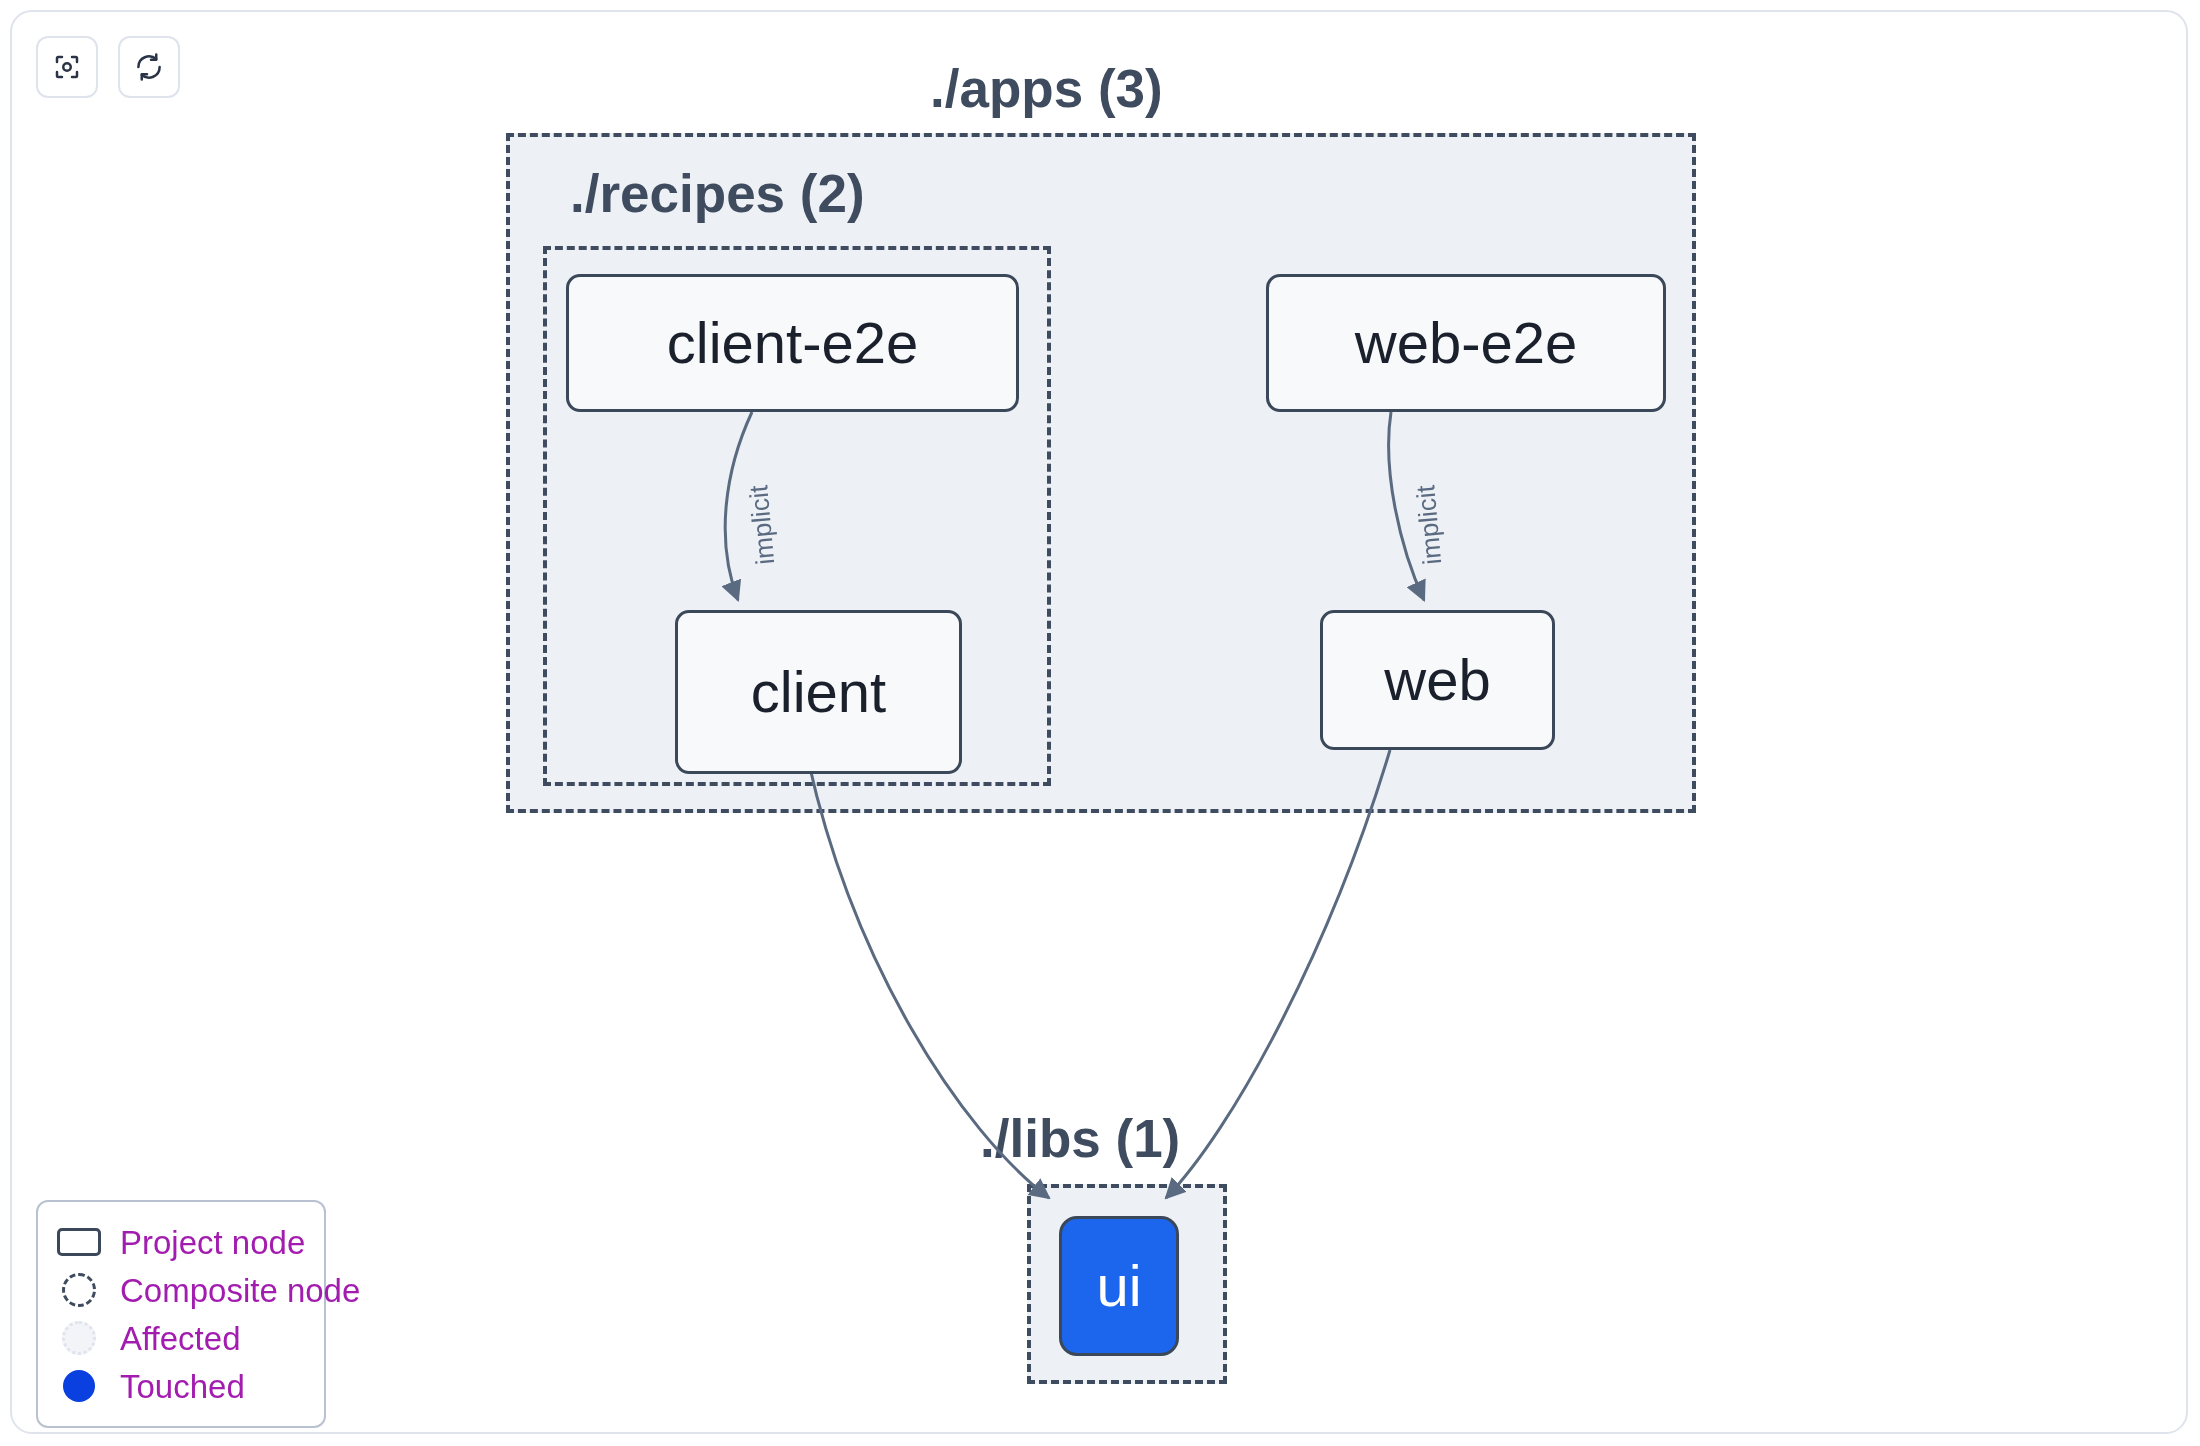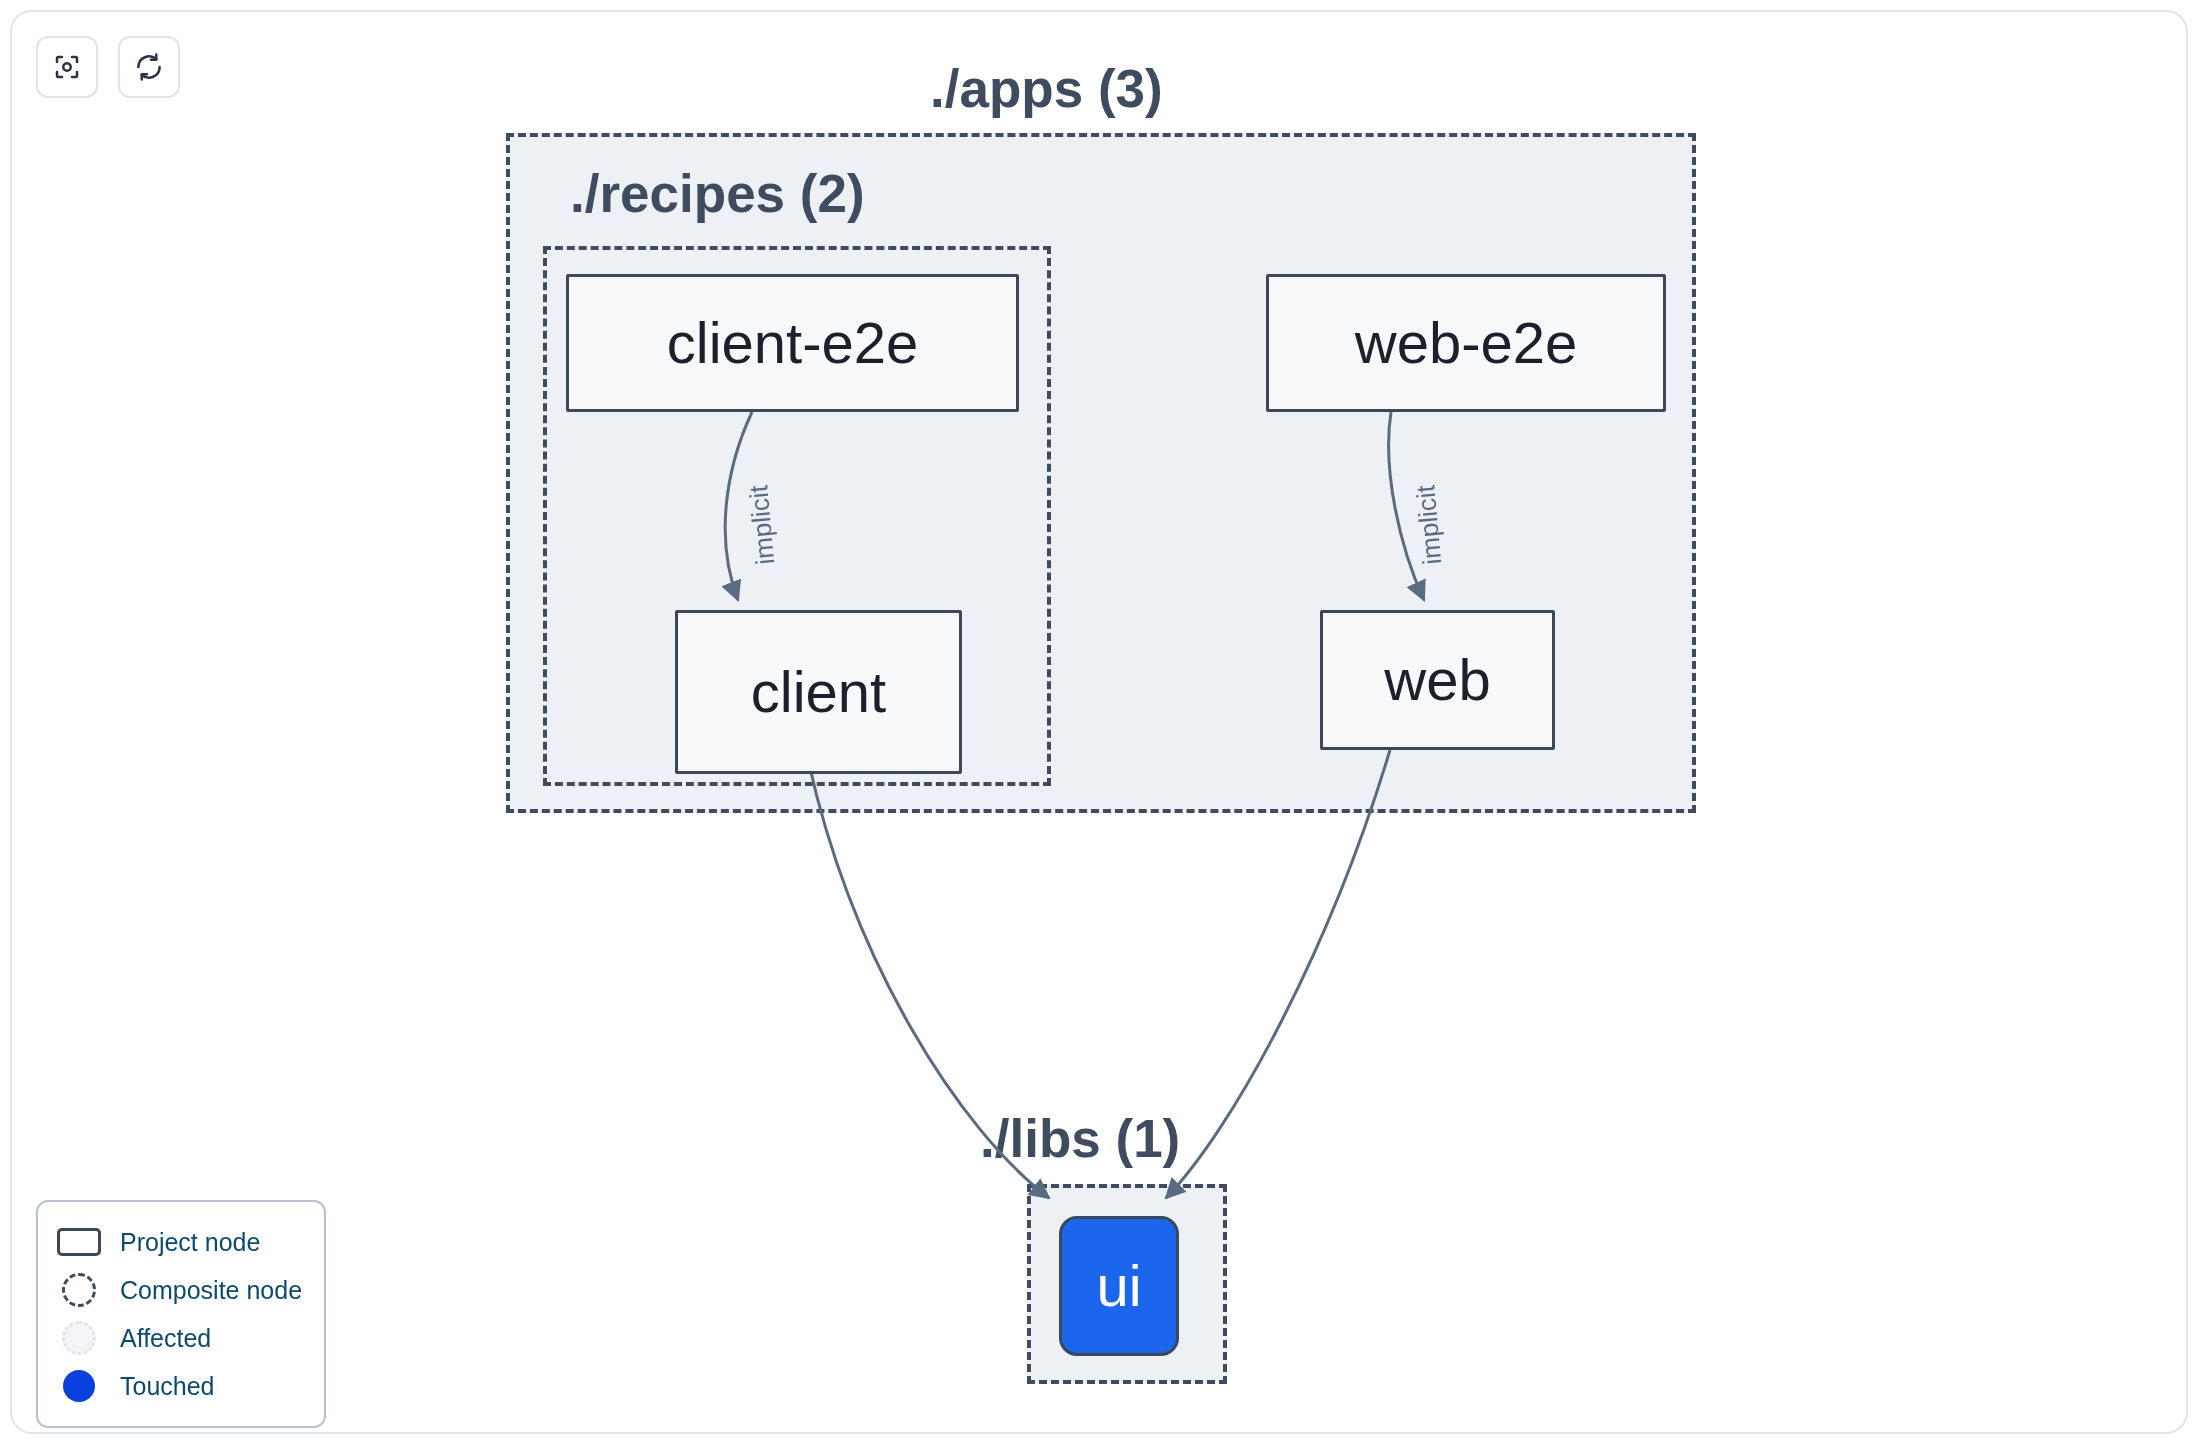--- a/index.html
+++ b/index.html
@@ -79,21 +79,21 @@
     white-space: nowrap;
     font-family: "Liberation Sans", sans-serif;
     font-weight: bold;
   }
   
   .node {
     position: absolute;
     box-sizing: border-box;
     background: #f8f9fb;
     border: 3px solid #3b4859;
-    border-radius: 2px;
+    border-radius: 14px;
     display: flex;
     align-items: center;
     justify-content: center;
     color: #1a202c;
     font-size: 58px;
     line-height: 1;
     white-space: nowrap;
     cursor: pointer;
     z-index: 25;
   }
@@ -127,22 +127,22 @@
     box-sizing: border-box;
     z-index: 40;
   }
   .legend-row {
     display: flex;
     align-items: center;
     gap: 18px;
     height: 48px;
   }
   .legend-label {
-    color: #0c4a6e;
-    font-size: 25px;
+    color: #a21caf;
+    font-size: 33px;
     line-height: 1;
     white-space: nowrap;
   }
   .sw { width: 46px; display: flex; align-items: center; justify-content: center; flex: 0 0 46px;}
   .sw-rect {
     width: 44px; height: 28px;
     border: 3px solid #3b4859;
     border-radius: 5px;
     background: #ffffff;
     box-sizing: border-box;

